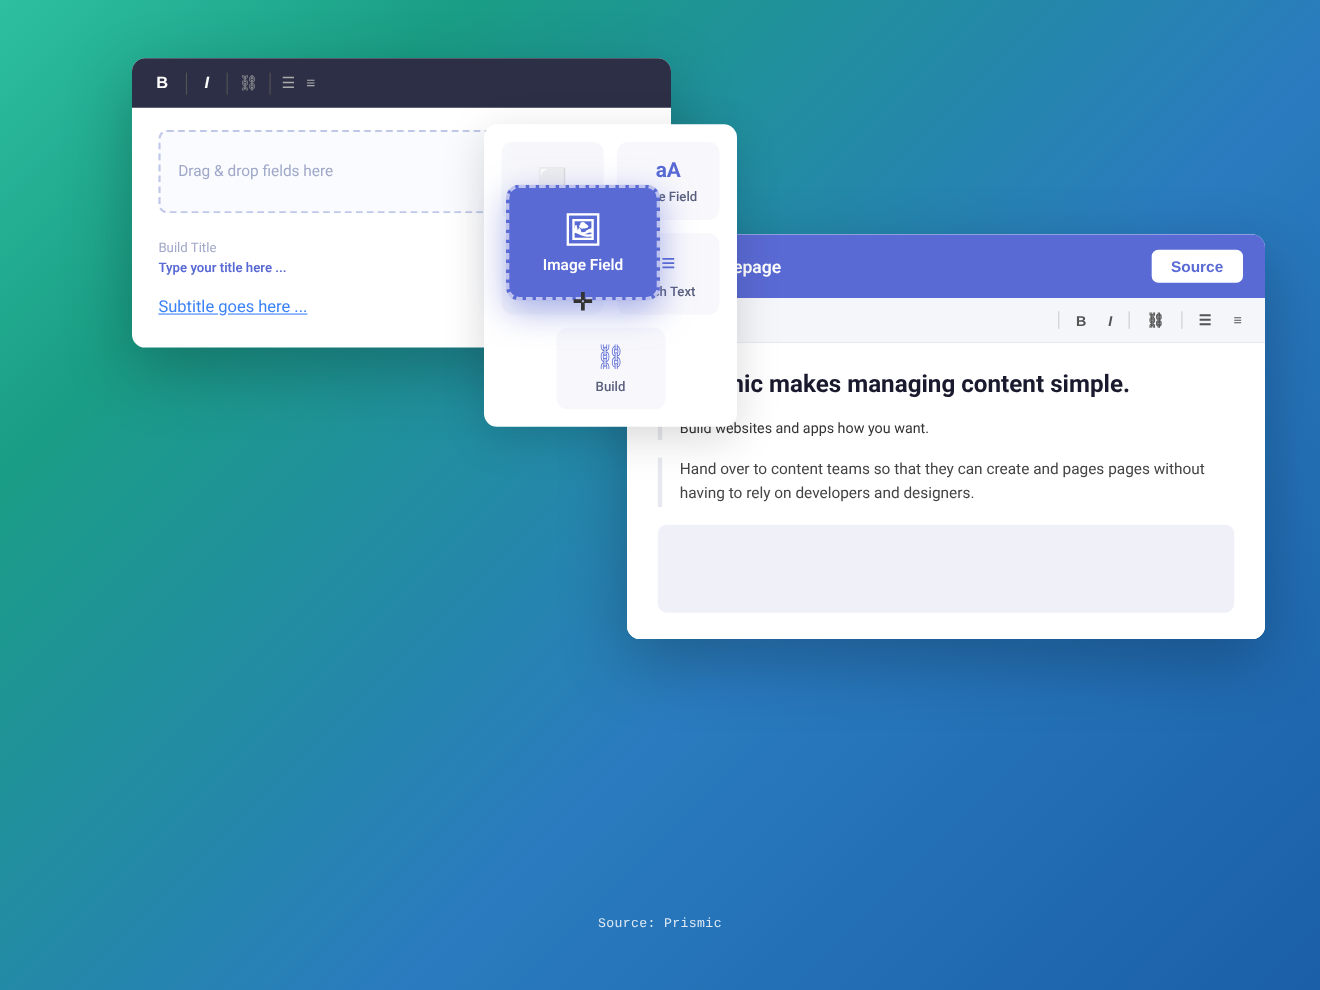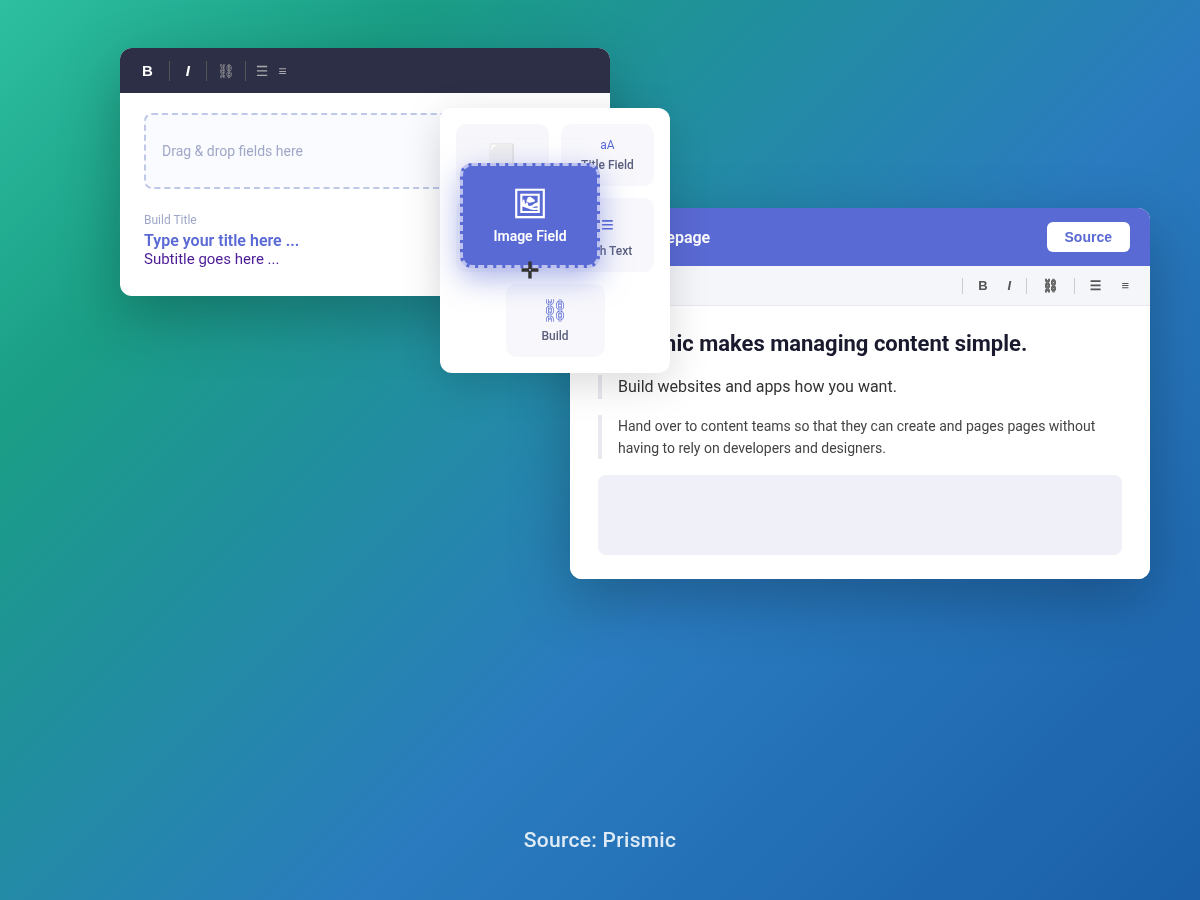--- a/index.html
+++ b/index.html
@@ -149,27 +149,29 @@
       margin-bottom: 24px;
       background: #fafbff;
     }
 
     .field-label {
       font-size: 12px;
       color: #a0a8c8;
       margin-bottom: 4px;
     }
     .field-value-title {
-      font-size: 16px;
+      font-size: 12px;
       color: #5a6ad4;
       font-weight: 600;
+      margin-bottom: 20px;
     }
     .field-value-subtitle {
       font-size: 15px;
-      color: #4c1d95;
+      color: #3b82f6;
+      text-decoration: underline;
     }
 
     
     .card-editor {
       position: absolute;
       top: 160px;
       left: 450px;
       width: 580px;
       background: #fff;
       border-radius: 12px;
@@ -249,21 +251,21 @@
       margin-bottom: 16px;
     }
 
     .content-heading {
       font-size: 22px;
       font-weight: 700;
       color: #1a1a2e;
       line-height: 1.3;
     }
     .content-subtext {
-      font-size: 16px;
+      font-size: 13px;
       color: #333;
       line-height: 1.5;
     }
     .content-para {
       font-size: 14px;
       color: #444;
       line-height: 1.6;
     }
 
     .content-image-placeholder {
@@ -271,23 +273,24 @@
       background: #f0f1f8;
       border-radius: 8px;
       margin-top: 8px;
     }
 
     
     .source-caption {
       margin-top: 20px;
       text-align: center;
       color: rgba(255,255,255,0.85);
-      font-size: 21px;
+      font-size: 12px;
       font-weight: 500;
       letter-spacing: 0.3px;
+      font-family: Liberation Mono, monospace;
     }
   </style>
 </head>
 <body>
 
 <div class="main-container">
 
   <div class="card-builder">
 
     <div class="builder-toolbar">
@@ -314,21 +317,21 @@
       </div>
     </div>
 
     <div class="field-picker">
 
       <div class="field-item" style="background:#f0f1f8; opacity:0.5;">
         <span class="field-icon">⬜</span>
       </div>
 
       <div class="field-item">
-        <span class="field-icon" style="font-size:12px; font-weight:400;">aA</span>
+        <span class="field-icon" style="font-size:19px; font-weight:700;">aA</span>
         <span>Title Field</span>
       </div>
 
       <div class="field-item" style="background:#f0f1f8; opacity:0.4;">
         <span>⬜</span>
       </div>
 
       <div class="field-item">
         <span class="field-icon">≡</span>
         <span>Rich Text</span>

